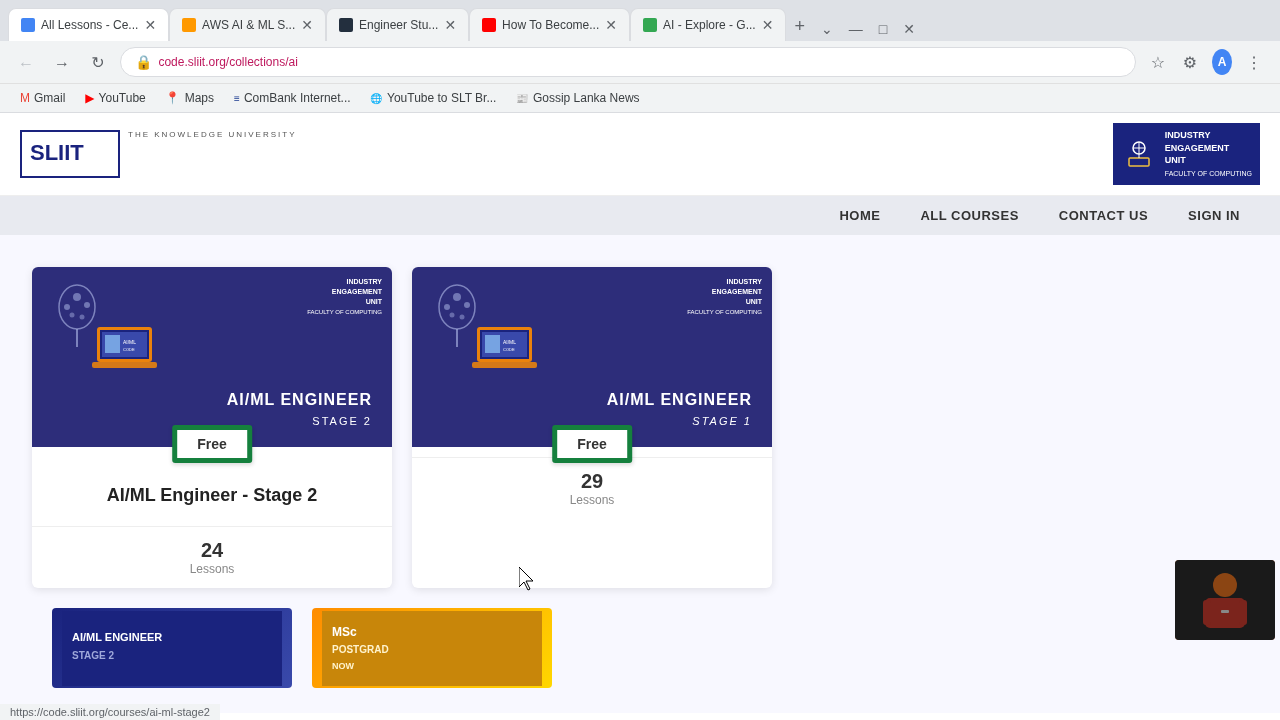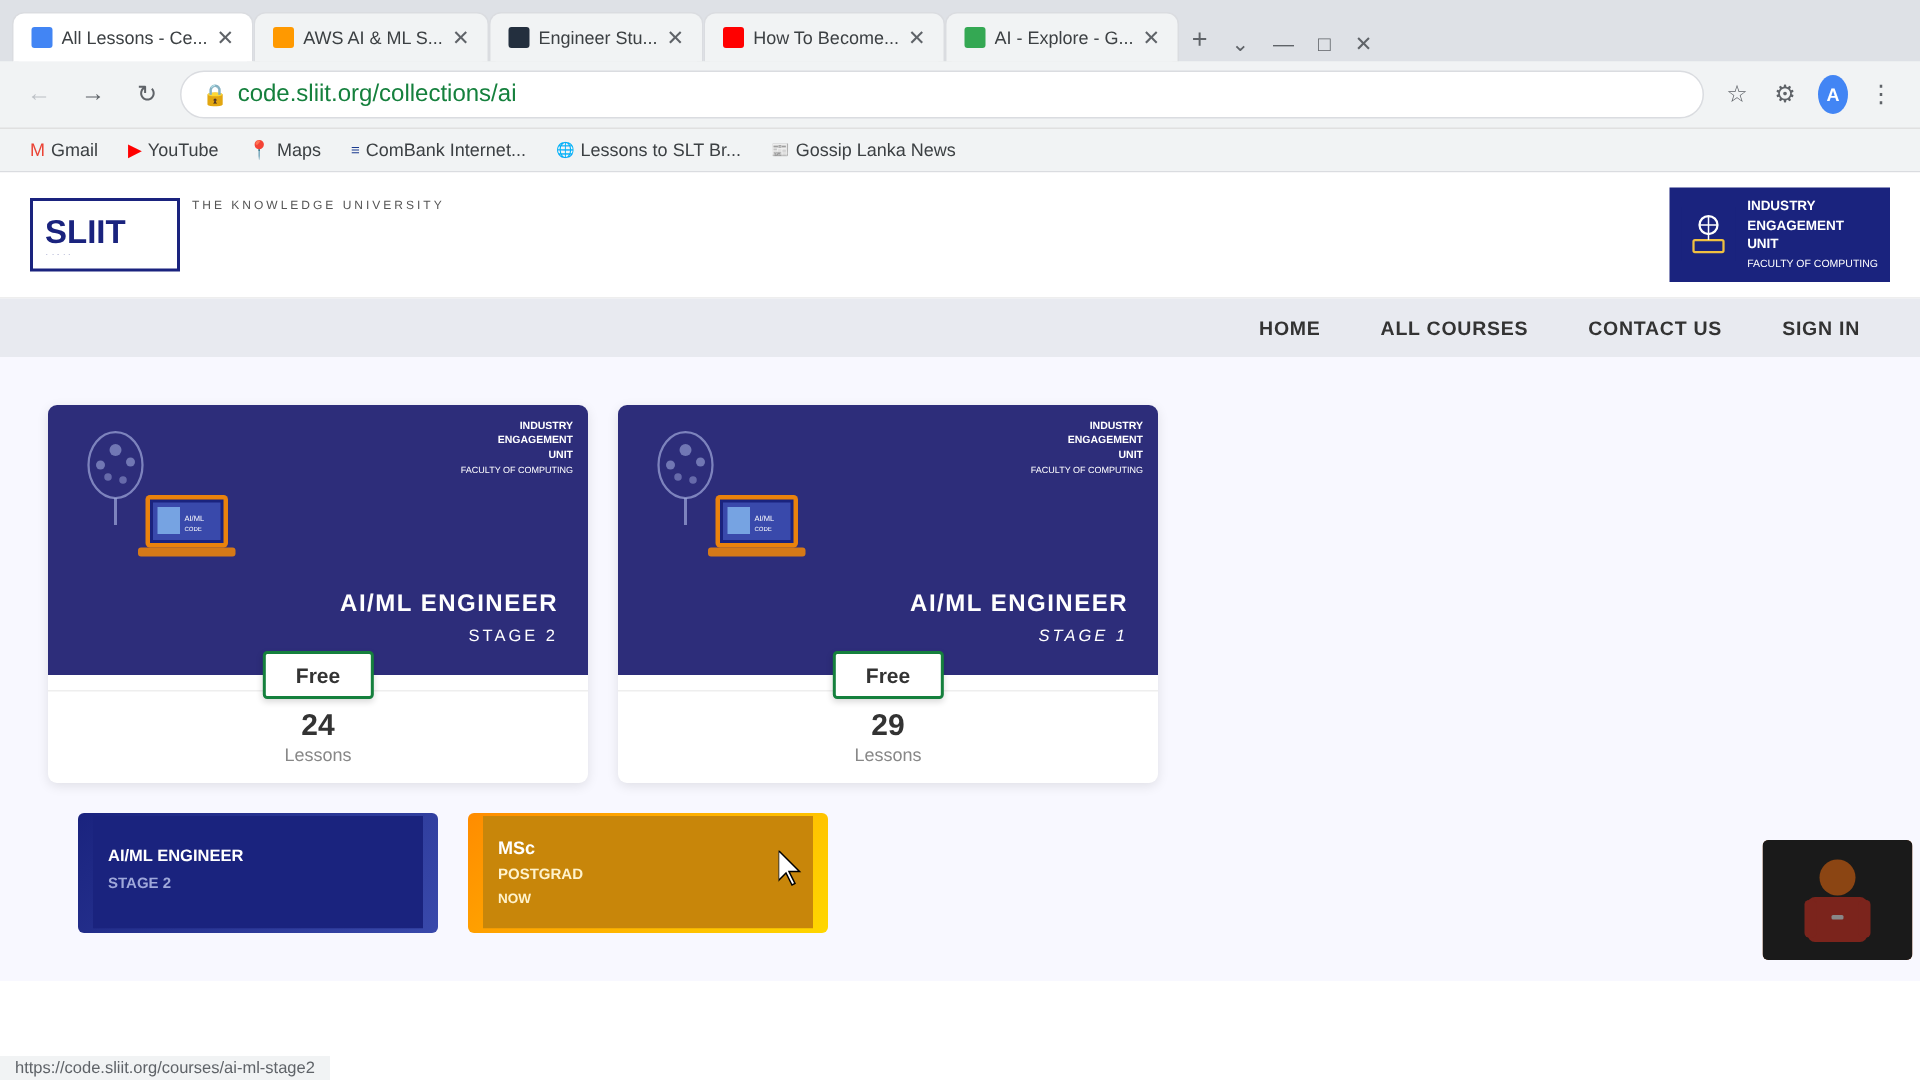--- a/index.html
+++ b/index.html
@@ -13,21 +13,21 @@
     .tab-favicon { width: 14px; height: 14px; border-radius: 2px; flex-shrink: 0; }
     .tab-label { flex: 1; overflow: hidden; text-overflow: ellipsis; white-space: nowrap; }
     .tab-close { color: #5f6368; font-size: 14px; cursor: pointer; flex-shrink: 0; }
     .tab-new { background: none; border: none; font-size: 18px; color: #5f6368; cursor: pointer; padding: 4px 8px; }
     .tab-more { background: none; border: none; font-size: 14px; color: #5f6368; cursor: pointer; padding: 4px 8px; }
 
     .address-bar-row { display: flex; align-items: center; gap: 8px; padding: 6px 12px; background: #f1f3f4; }
     .nav-btn { background: none; border: none; cursor: pointer; color: #5f6368; font-size: 16px; padding: 4px; border-radius: 50%; width: 28px; height: 28px; display: flex; align-items: center; justify-content: center; }
     .nav-btn.disabled { color: #bdc1c6; cursor: default; }
     .address-bar { flex: 1; background: #fff; border: 1px solid #dadce0; border-radius: 20px; padding: 6px 14px; font-size: 13px; color: #202124; display: flex; align-items: center; gap: 6px; }
-    .address-text { color: #15803d; font-size: 16px; }
+    .address-text { color: #be185d; font-size: 12px; }
     .toolbar-icons { display: flex; align-items: center; gap: 4px; }
     .toolbar-icon { background: none; border: none; cursor: pointer; color: #5f6368; font-size: 16px; padding: 4px; border-radius: 50%; width: 28px; height: 28px; display: flex; align-items: center; justify-content: center; }
     .profile-icon { width: 26px; height: 26px; border-radius: 50%; background: #4285f4; display: flex; align-items: center; justify-content: center; color: white; font-size: 12px; font-weight: bold; }
 
     .bookmarks-bar { display: flex; align-items: center; gap: 4px; padding: 4px 12px; background: #f1f3f4; border-top: 1px solid #e0e0e0; font-size: 12px; }
     .bookmark-item { display: flex; align-items: center; gap: 4px; padding: 3px 8px; border-radius: 4px; cursor: pointer; color: #3c4043; white-space: nowrap; }
 
     
     .page-content { background: #fff; height: calc(720px - 120px); overflow: hidden; }
 
@@ -42,21 +42,21 @@
     .site-nav { background: #e8eaf0; padding: 0 20px; display: flex; justify-content: flex-end; }
     .nav-menu { display: flex; gap: 0; }
     .nav-item { padding: 12px 20px; font-size: 13px; font-weight: 600; color: #333; cursor: pointer; letter-spacing: 0.5px; }
 
     
     .courses-section { padding: 32px; background: #f8f8ff; min-height: 400px; }
     .courses-grid { display: flex; gap: 20px; flex-wrap: wrap; }
     .course-card { background: #fff; border-radius: 6px; overflow: hidden; box-shadow: 0 2px 8px rgba(0,0,0,0.1); width: 360px; cursor: pointer; }
     .course-banner { width: 100%; height: 180px; background: #2d2d7a; display: flex; align-items: center; justify-content: center; position: relative; }
 
-    .free-badge { background: #fff; border: 2px solid #15803d; padding: 6px 20px; font-size: 14px; font-weight: bold; color: #333; text-align: center; position: absolute; bottom: -16px; left: 50%; transform: translateX(-50%); border-radius: 3px; box-shadow: 0 2px 4px rgba(0,0,0,0.15); }
+    .free-badge { background: #fff; border: 5px solid #15803d; padding: 6px 20px; font-size: 14px; font-weight: bold; color: #333; text-align: center; position: absolute; bottom: -16px; left: 50%; transform: translateX(-50%); border-radius: 3px; box-shadow: 0 2px 4px rgba(0,0,0,0.15); }
 
     .course-info { padding: 28px 16px 0; }
     .course-title { font-size: 18px; font-weight: bold; color: #222; text-align: center; padding: 10px 0; }
     .course-meta { border-top: 1px solid #eee; margin-top: 10px; padding: 12px; text-align: center; }
     .lesson-count { font-size: 20px; font-weight: bold; color: #333; }
     .lesson-label { font-size: 12px; color: #888; }
 
     
     .bottom-section { display: flex; gap: 20px; padding: 0 20px; background: #f8f8ff; }
     .bottom-thumb { width: 240px; height: 80px; border-radius: 4px; overflow: hidden; }
@@ -141,21 +141,21 @@
     <div class="bookmark-item">
       <span style="font-size:12px;">📍</span>
       <span>Maps</span>
     </div>
     <div class="bookmark-item">
       <span style="font-size:10px; color:#1a3a8f;">≡</span>
       <span>ComBank Internet...</span>
     </div>
     <div class="bookmark-item">
       <span style="font-size:10px;">🌐</span>
-      <span>Lessons to SLT Br...</span>
+      <span>YouTube to SLT Br...</span>
     </div>
     <div class="bookmark-item">
       <span style="font-size:10px;">📰</span>
       <span>Gossip Lanka News</span>
     </div>
   </div>
 </div>
 
 <div class="page-content">
 
@@ -233,20 +233,23 @@
 
           <div style="position:absolute; right:20px; bottom:38px; text-align:center;">
             <div style="color:white; font-size:16px; font-weight:bold; letter-spacing:1px;">AI/ML ENGINEER</div>
           </div>
           <div style="position:absolute; right:20px; bottom:20px; text-align:center;">
             <div style="color:white; font-size:11px; letter-spacing:2px;">STAGE 2</div>
           </div>
 
           <div class="free-badge">Free</div>
         </div>
+        <div class="course-info">
+          <div class="course-title">AI/ML Engineer - Stage 2</div>
+        </div>
         <div class="course-meta">
           <div class="lesson-count">24</div>
           <div class="lesson-label">Lessons</div>
         </div>
       </div>
 
       <div class="course-card">
         <div class="course-banner">
 
           <div style="position:absolute; top:10px; left:15px;">

